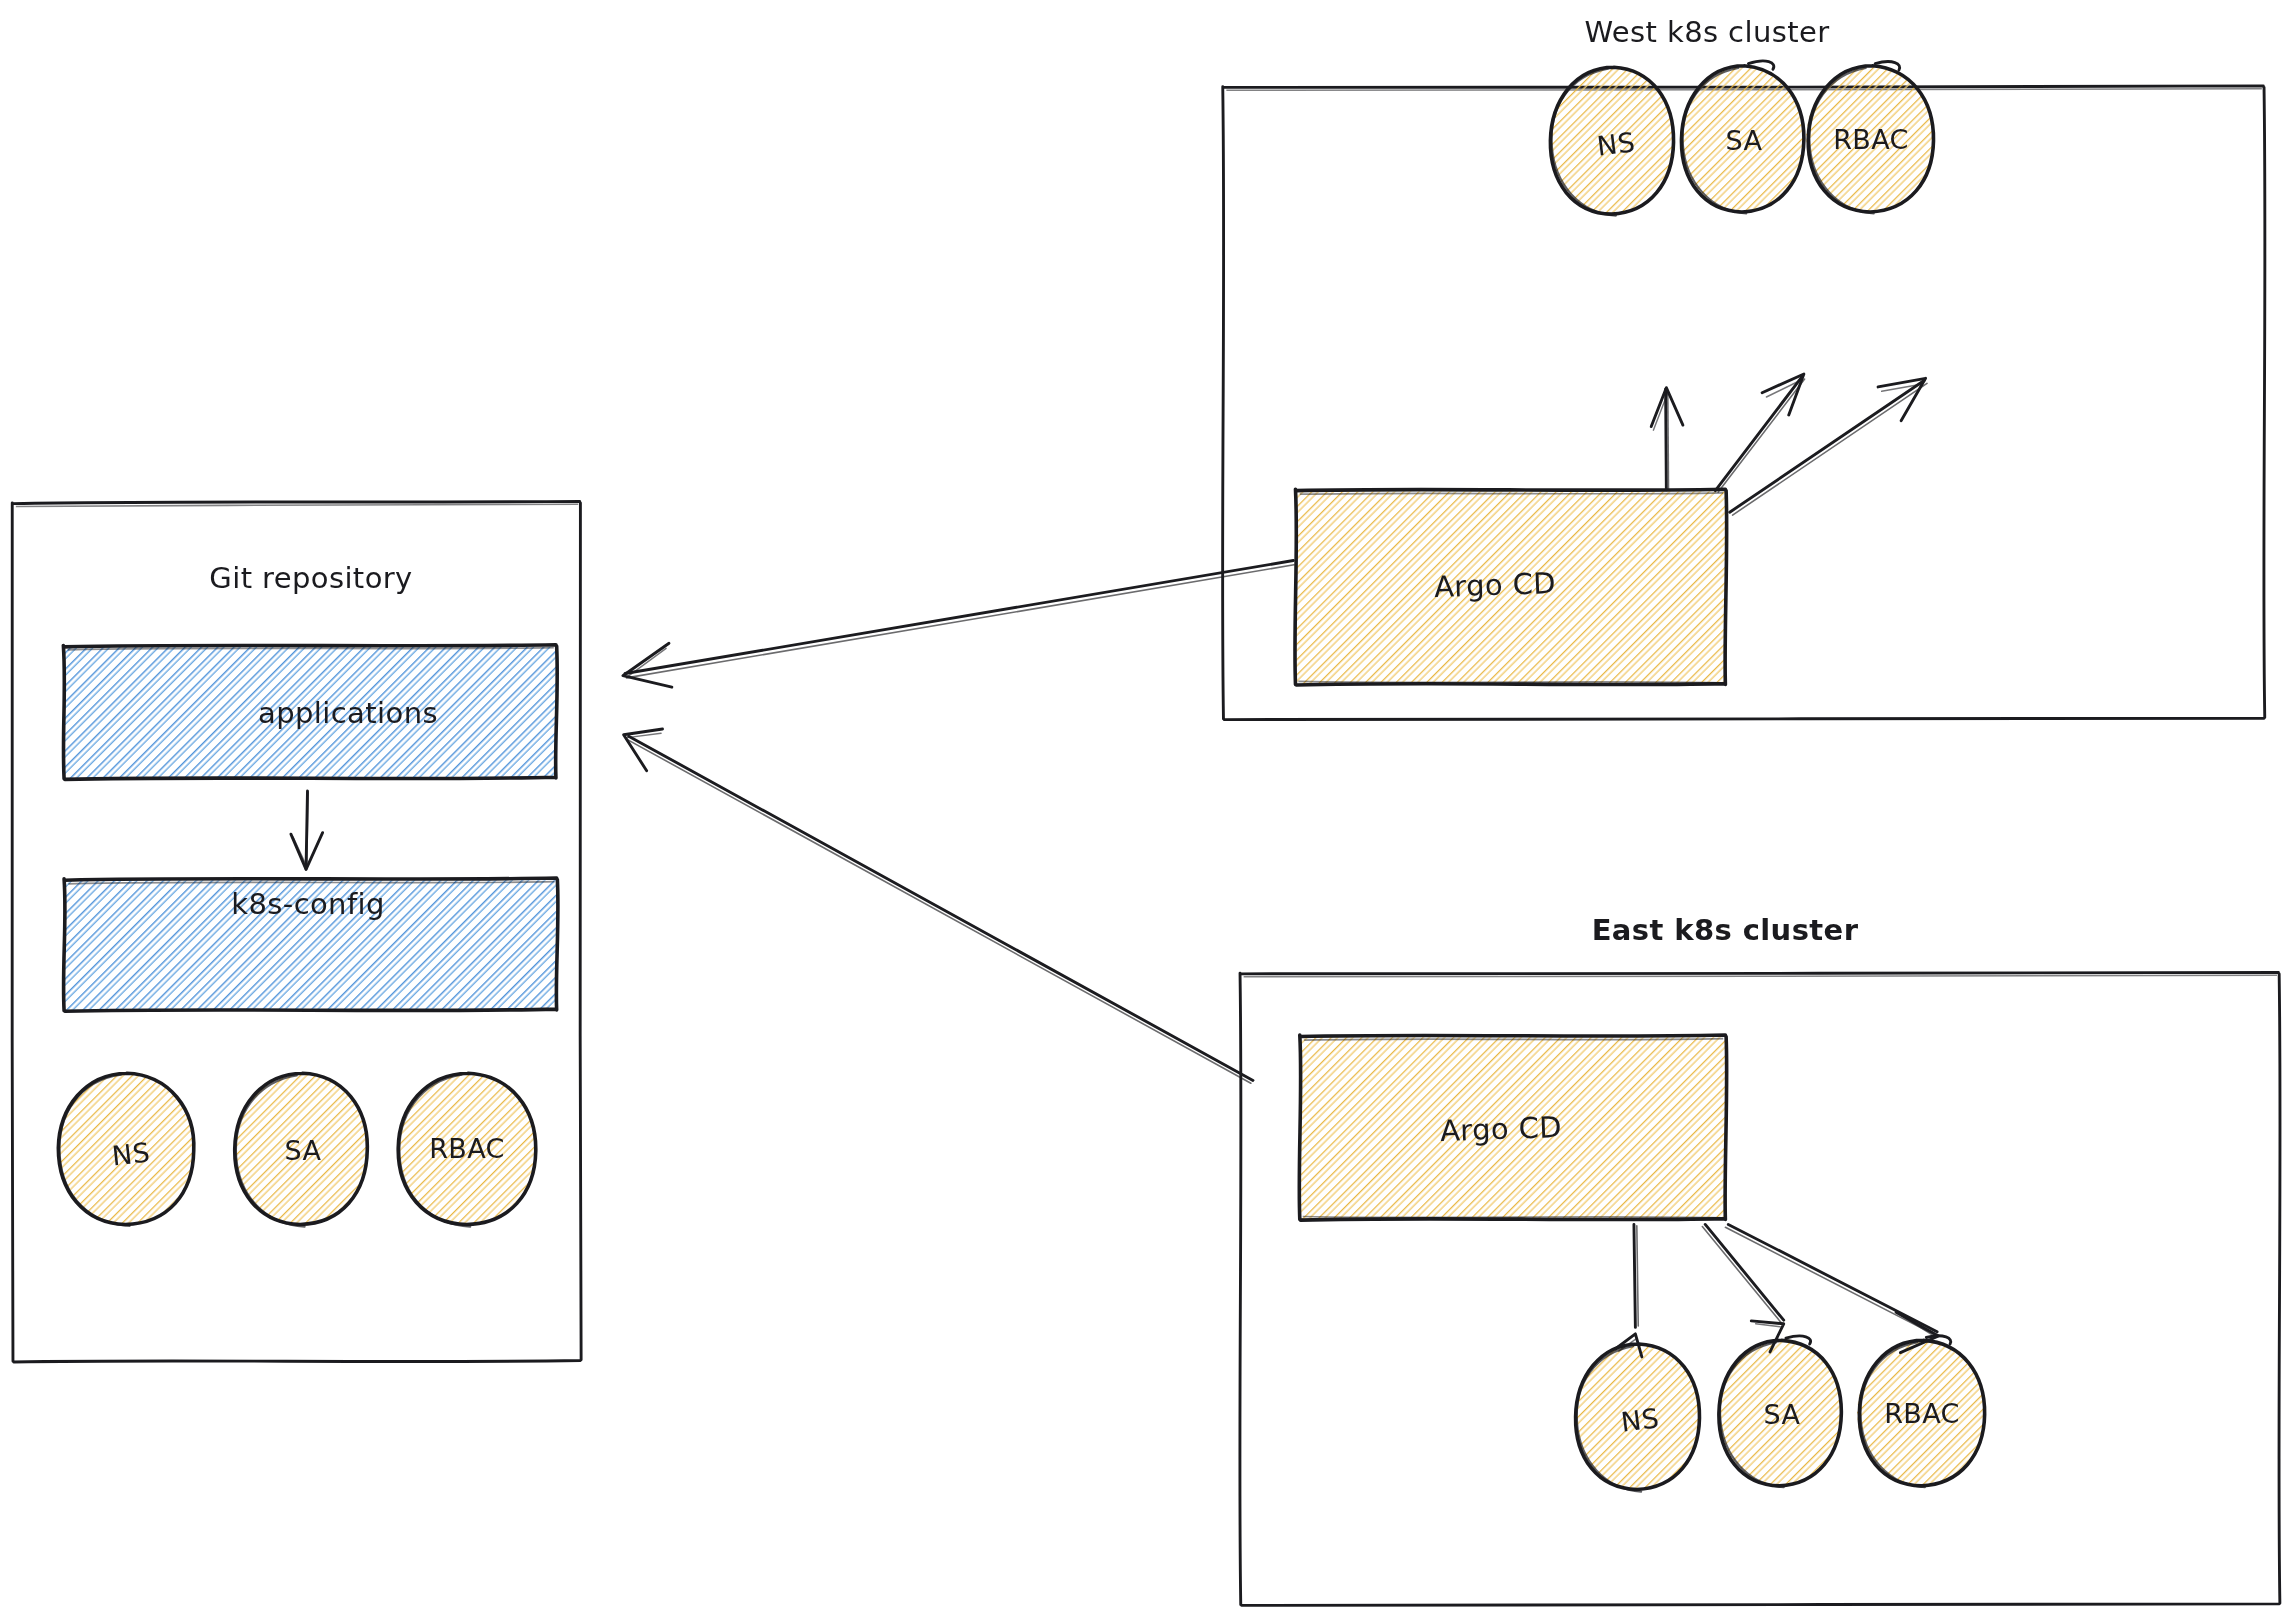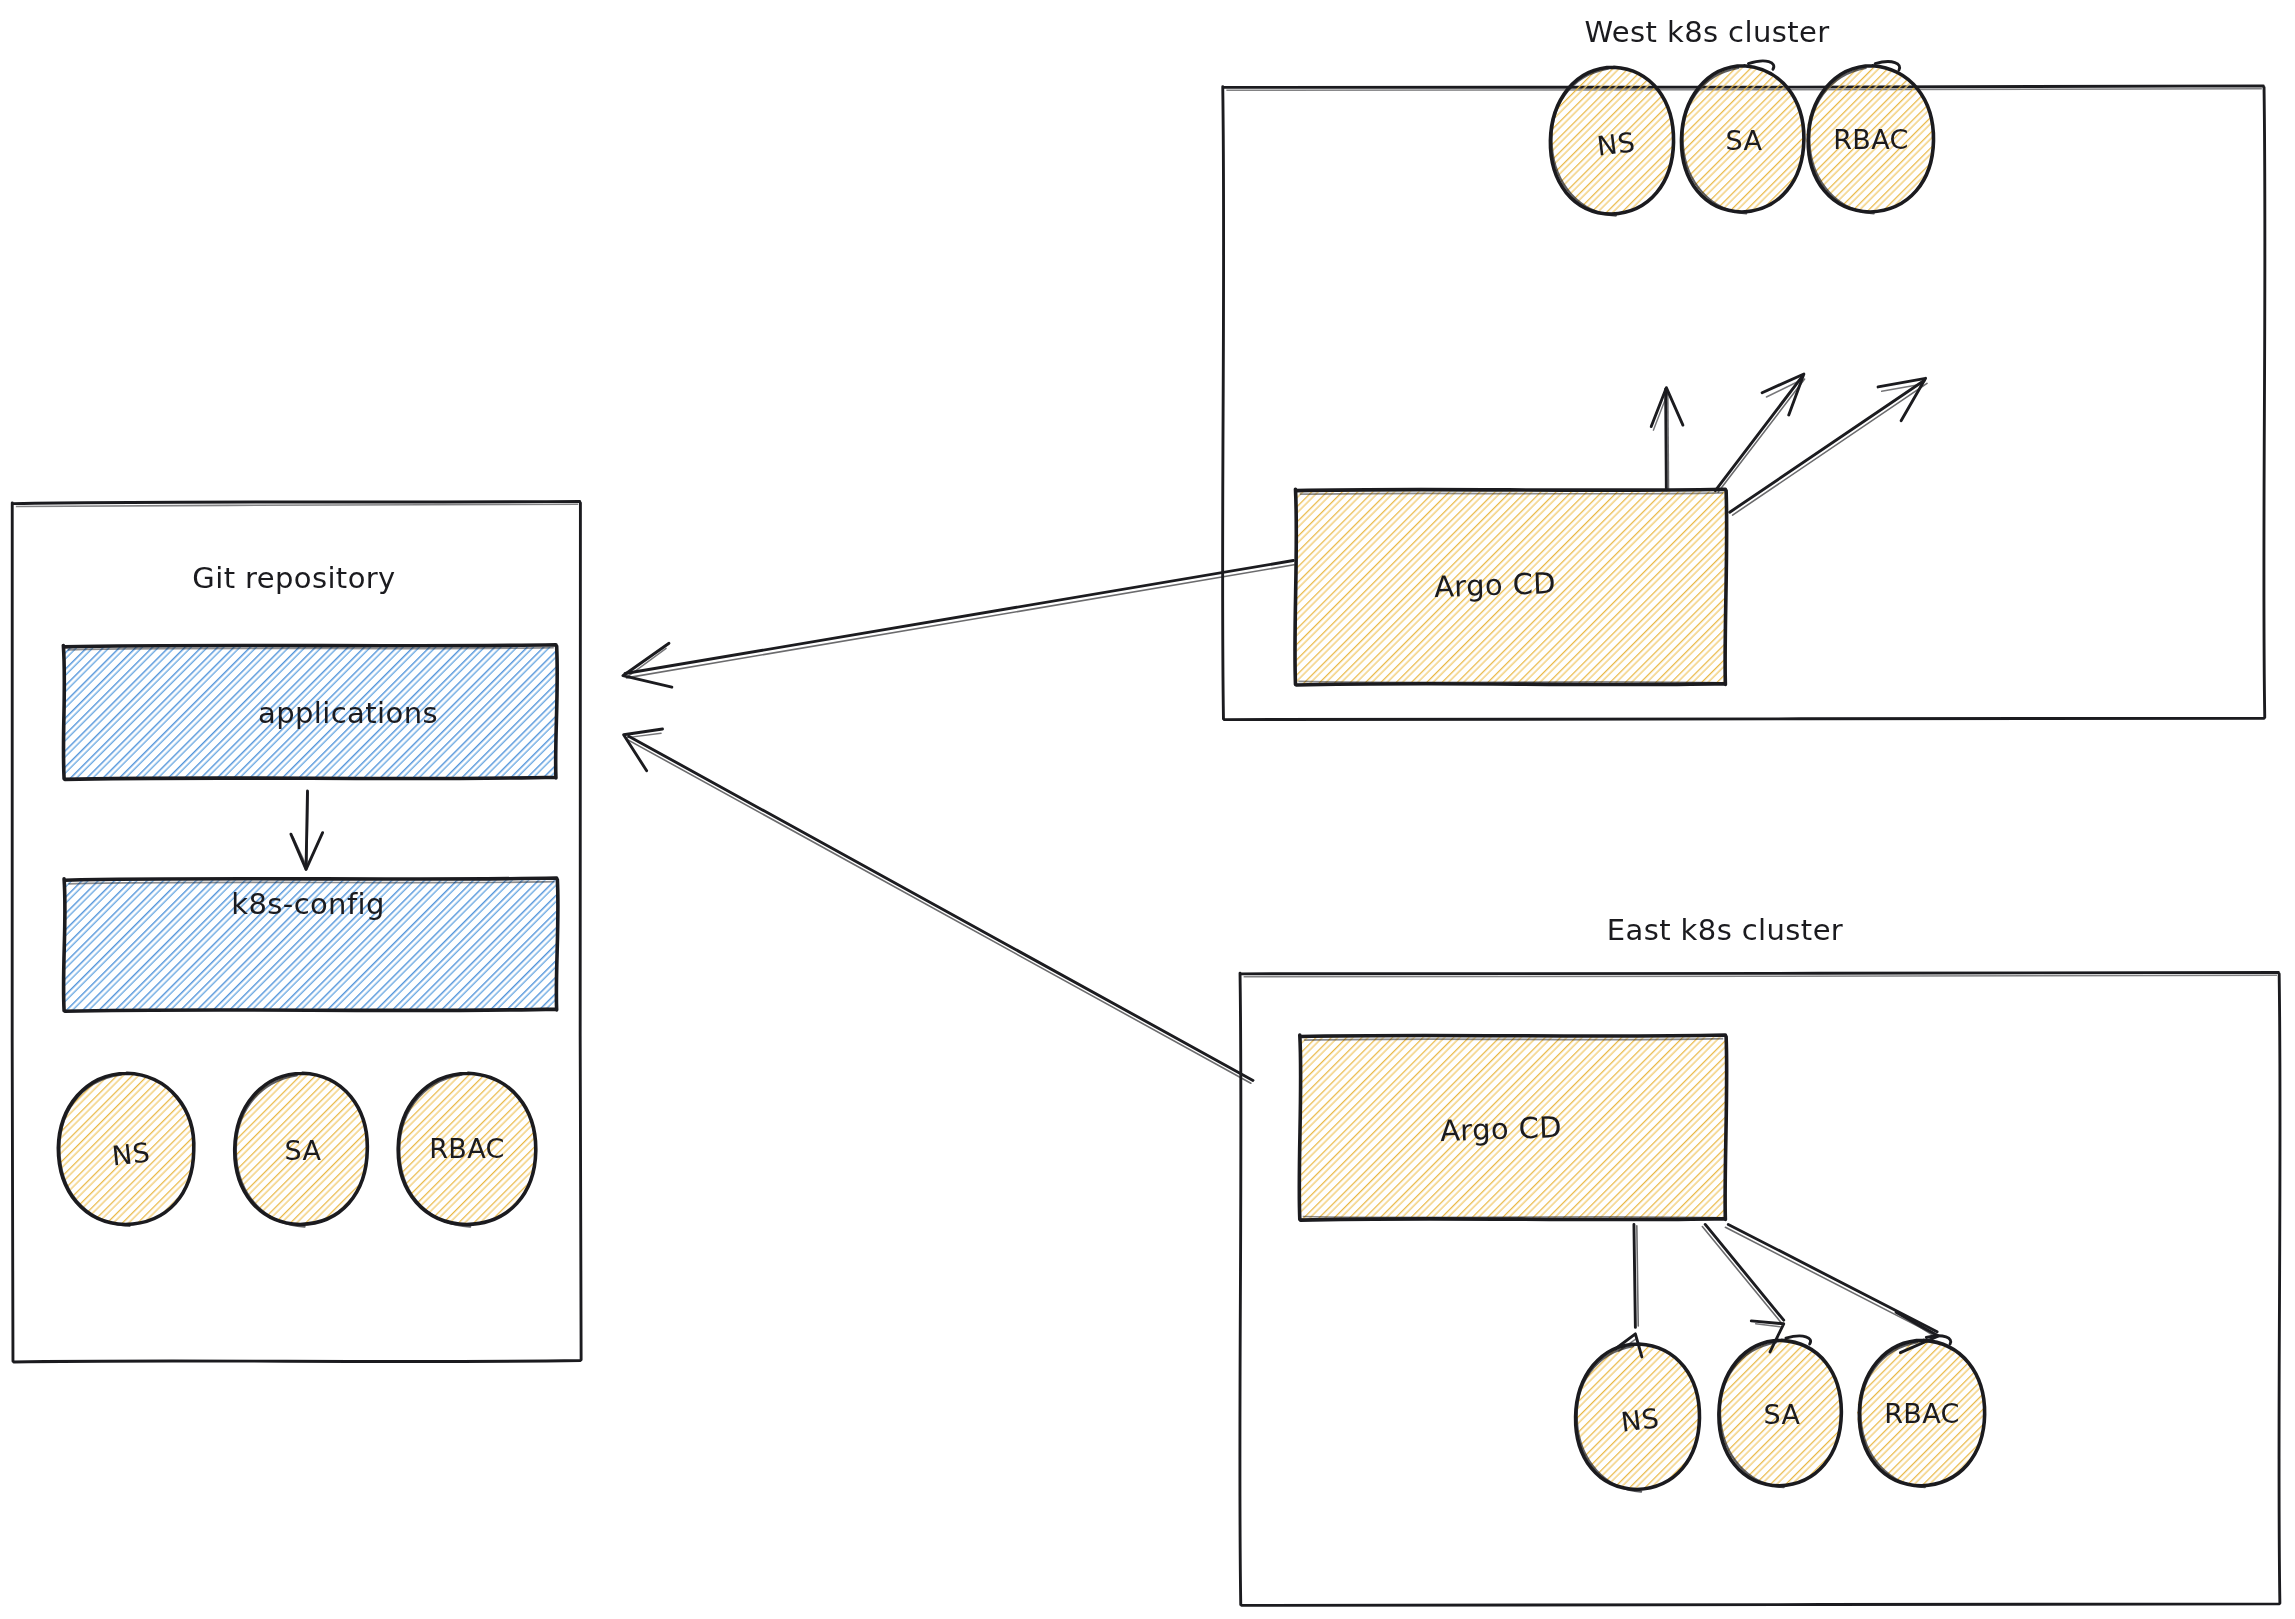--- a/index.html
+++ b/index.html
@@ -205,39 +205,39 @@
     </g>
 
     <g>
       <path d="M1740 1500 L 873 1022" fill="none" stroke="#1b1b1f" stroke-width="4" stroke-linecap="round"></path>
       <path d="M1737 1504 L 870 1026" fill="none" stroke="#1b1b1f" stroke-width="2.2" stroke-linecap="round" opacity="0.65"></path>
       <path d="M920 1012 L 866 1020 L 898 1070" fill="none" stroke="#1b1b1f" stroke-width="4" stroke-linecap="round" stroke-linejoin="round"></path>
       <path d="M918 1018 L 871 1024" fill="none" stroke="#1b1b1f" stroke-width="2" stroke-linecap="round" opacity="0.6"></path>
     </g>
   </svg>
 
-  <div class="sk-label sk-title" style="left:294px; top:578px;">Git repository</div>
+  <div class="sk-label sk-title" style="left:311px; top:578px;">Git repository</div>
 
   <div class="sk-label sk-boxlabel" style="left:308px; top:713px;margin-left:40px;">applications</div>
 
   <div class="sk-label sk-boxlabel" style="left:308px; top:904px;">k8s-config</div>
 
   <div class="sk-label sk-nodelabel" style="left:131px; top:1154px; transform:translate(-50%,-50%) rotate(-6deg);">NS</div>
   <div class="sk-label sk-nodelabel" style="left:303px; top:1150px;">SA</div>
   <div class="sk-label sk-nodelabel" style="left:467px; top:1148px;">RBAC</div>
 
   <div class="sk-label sk-title" style="left:1707px; top:32px;">West k8s cluster</div>
 
   <div class="sk-label sk-nodelabel" style="left:1616px; top:144px; transform:translate(-50%,-50%) rotate(-7deg);">NS</div>
   <div class="sk-label sk-nodelabel" style="left:1744px; top:140px;">SA</div>
   <div class="sk-label sk-nodelabel" style="left:1871px; top:139px;">RBAC</div>
 
   <div class="sk-label sk-boxlabel" style="left:1495px; top:585px; transform:translate(-50%,-50%) rotate(-2deg);">Argo CD</div>
 
-  <div class="sk-label sk-title" style="left:1725px; top:930px;">East k8s cluster</div>
+  <div class="sk-label sk-title" style="left:1725px; top:930px;font-weight:bold;">East k8s cluster</div>
 
   <div class="sk-label sk-boxlabel" style="left:1501px; top:1129px; transform:translate(-50%,-50%) rotate(-2deg);">Argo CD</div>
 
   <div class="sk-label sk-nodelabel" style="left:1640px; top:1420px; transform:translate(-50%,-50%) rotate(-7deg);">NS</div>
   <div class="sk-label sk-nodelabel" style="left:1782px; top:1414px;">SA</div>
   <div class="sk-label sk-nodelabel" style="left:1922px; top:1413px;">RBAC</div>
 
 </div>
 
 

